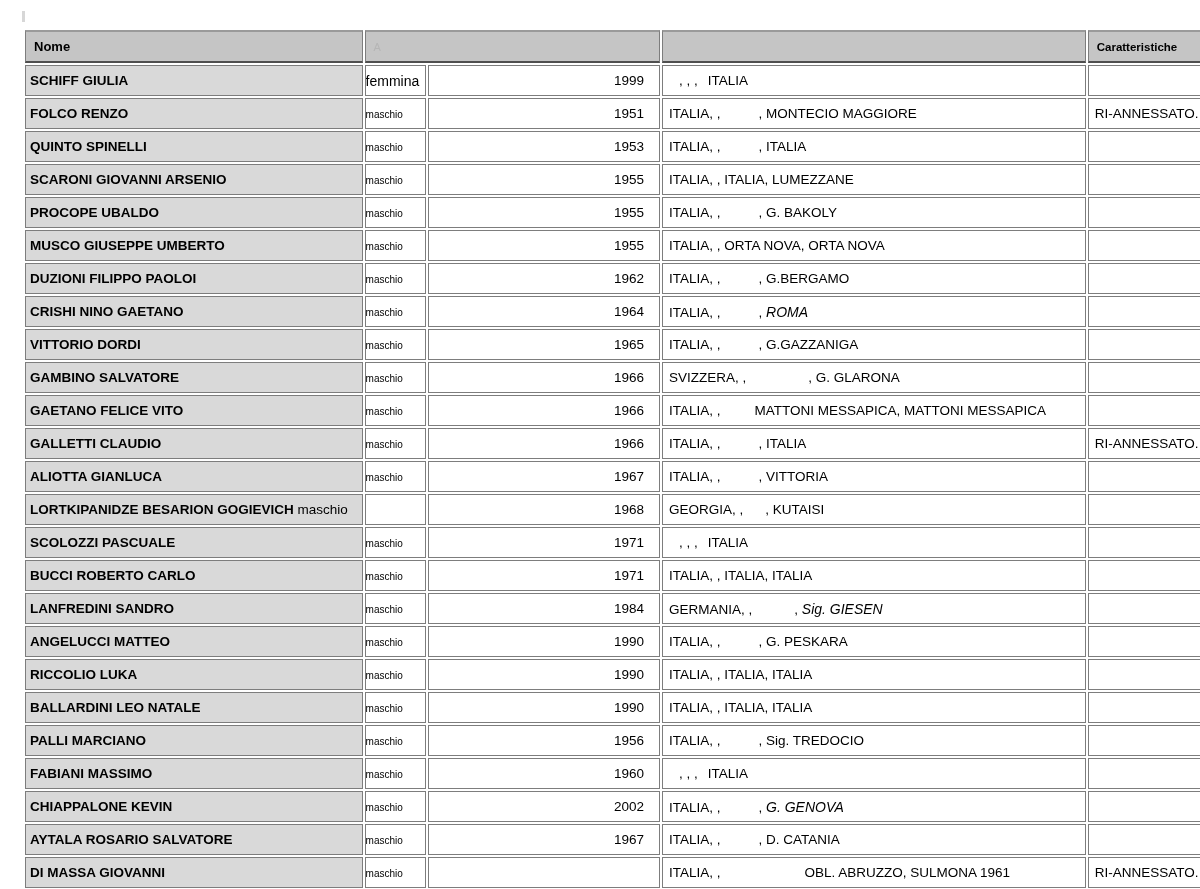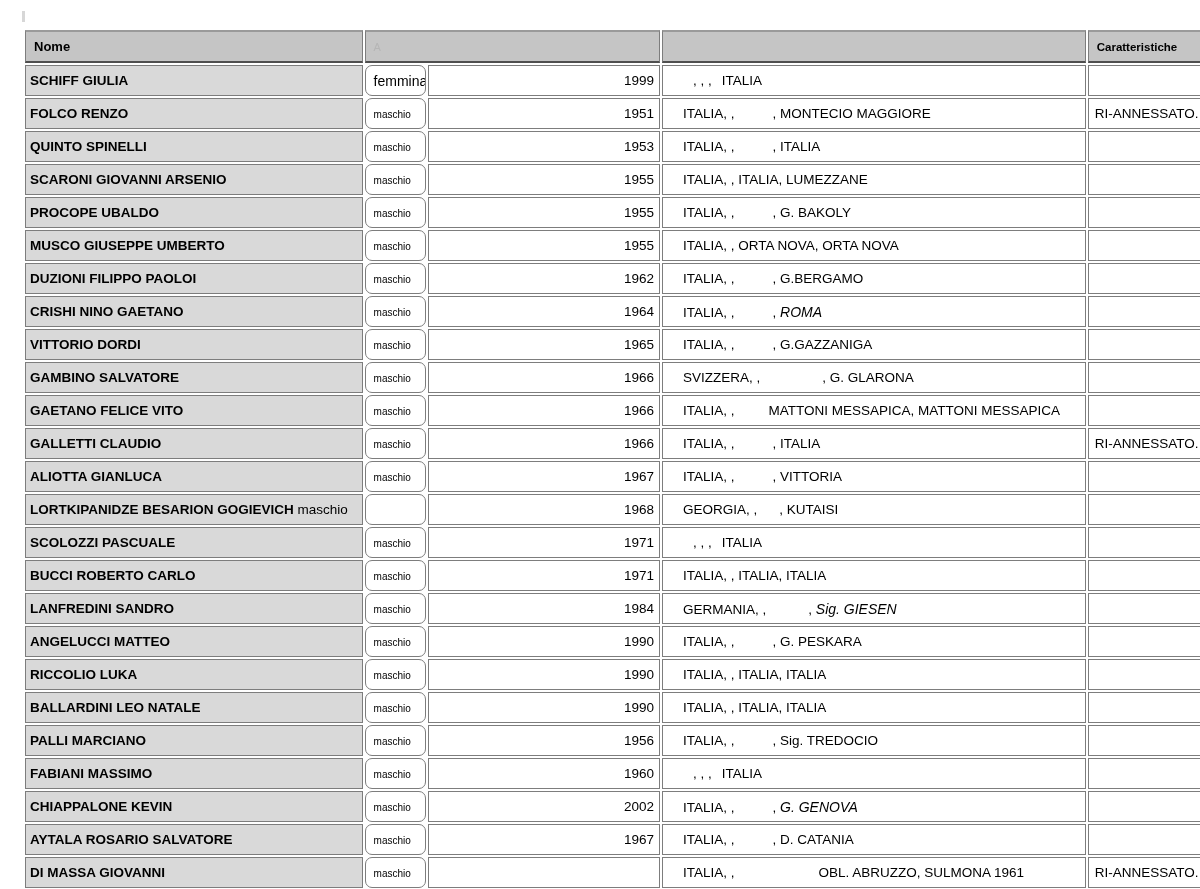--- a/index.html
+++ b/index.html
@@ -20,25 +20,25 @@
     background:#c5c5c5;height:29px;text-align:left;
     border-top:2px solid #9a9a9a;border-bottom:2px solid #4f4f4f;
     font-size:13px;font-weight:bold;padding-left:8px;
   }
   .grid th.faint{color:#b5b5b5;font-weight:normal;font-size:11px;}
   .grid th.car-h{font-size:11.5px;}
   .grid td{height:29px;background:#ffffff;font-size:13.5px;}
   td.name-cell{background:#d9d9d9;padding-left:4px;}
   .name-text{font-weight:bold;font-size:13.5px;}
   .name-suffix{font-weight:normal;font-size:13.5px;}
-  td.gender-cell{padding-left:8px;border-radius:7px;}
+  td.gender-cell{}
   .gender-large{font-size:14px;}
   .gender-small{font-size:10px;}
-  td.year-cell{text-align:right;padding-right:5px;}
-  td.loc-cell{padding-left:20px;}
+  td.year-cell{text-align:right;padding-right:15px;}
+  td.loc-cell{padding-left:6px;}
   .loc-seg{font-size:13.5px;}
   .loc-seg.small{font-size:14px;font-style:italic;}
   .gap{display:inline-block;height:1px;}
   td.car-cell{padding-left:6px;}
 </style>
 </head>
 <body>
 
 <div class="viewport">
   <div class="top-mark"></div>

